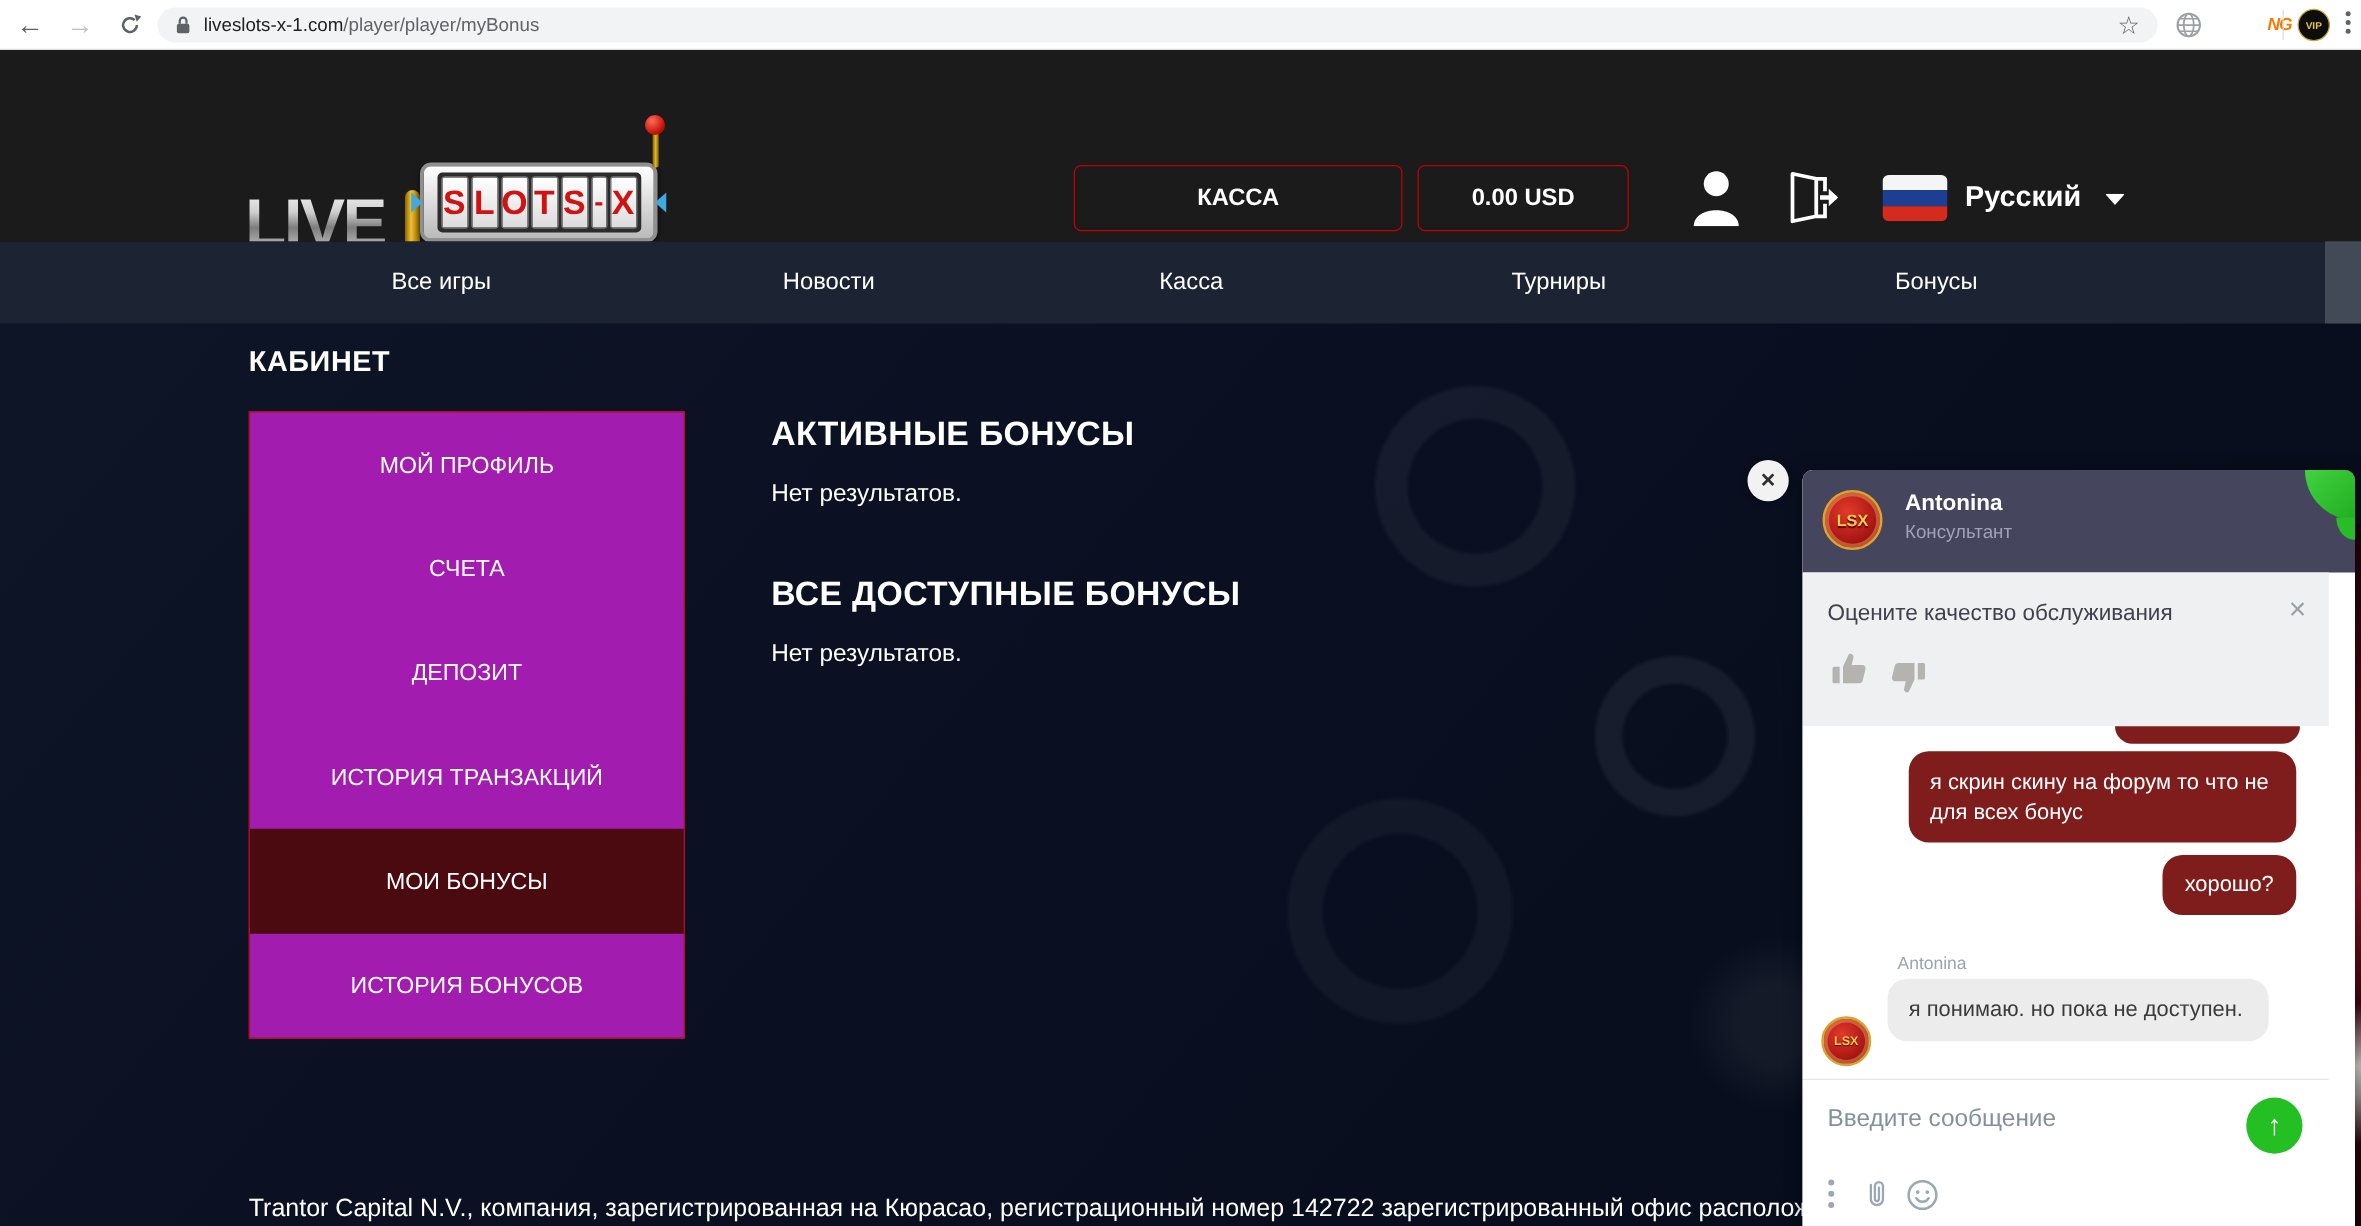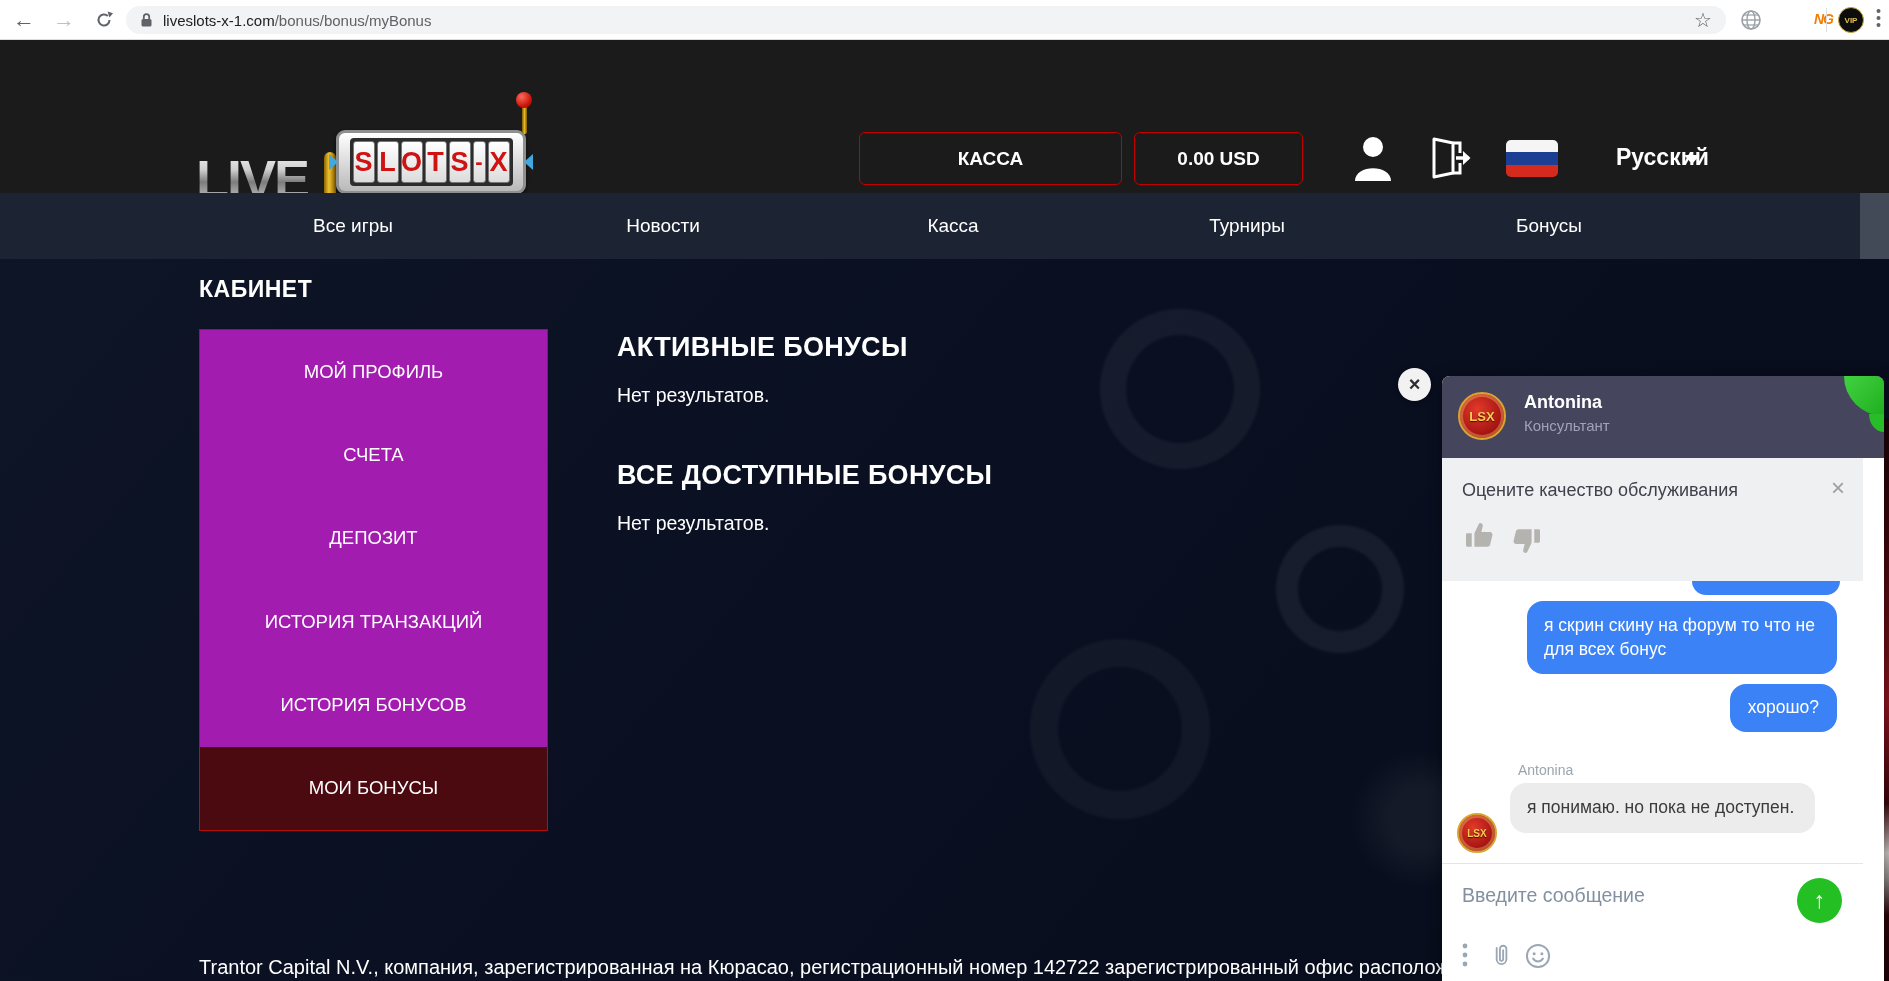--- a/index.html
+++ b/index.html
@@ -69,21 +69,21 @@
              font-size:19px; display:flex; align-items:center; justify-content:center;
              font-family:"Liberation Sans", sans-serif; }
   .btn-cashier { left:859px; width:263px; }
   .btn-balance { left:1134px; width:169px; }
   .hdr-person { position:absolute; left:1352px; top:95px; }
   .hdr-logout { position:absolute; left:1428px; top:95px; }
   .flag { position:absolute; left:1506px; top:100px; width:52px; height:37px; border-radius:5px;
           overflow:hidden; }
   .flag div { height:33.33%; }
   .flag .w { background:#f5f5f5; } .flag .b { background:#1c3f94; } .flag .r { background:#d52b1e; }
-  .lang { position:absolute; left:1572px; top:104px; color:#fff; font-size:23px; font-weight:bold;margin-left:44px; }
+  .lang { position:absolute; left:1572px; top:104px; color:#fff; font-size:23px; font-weight:bold; }
   .caret { position:absolute; left:1684px; top:115px; width:0; height:0;
            border-left:8px solid transparent; border-right:8px solid transparent;
            border-top:9px solid #fff; border-radius:2px; }
 
   
   .site-nav { position:absolute; top:193px; left:0; width:1889px; height:66px; background:#1c2433; }
   .site-nav::after { content:""; position:absolute; right:0; top:0; width:29px; height:66px;
                      background:rgba(130,136,148,.38); }
   .nav-item { position:absolute; top:22px; transform:translateX(-50%); color:#fff; font-size:19px;
               white-space:nowrap; cursor:pointer; }
@@ -137,21 +137,21 @@
 
   .rating { position:absolute; left:0; top:82px; width:421px; height:123px; background:#eef0f1; }
   .rating-text { position:absolute; left:20px; top:22px; color:#3f414d; font-size:18px; }
   .rating-close { position:absolute; right:18px; top:16px; color:#9aa0a6; font-size:24px; cursor:pointer; }
   .thumb { position:absolute; top:62px; cursor:pointer; }
   .thumb-up { left:22px; }
   .thumb-down { left:68px; transform:rotate(180deg); }
 
   .messages { position:absolute; left:0; top:205px; width:421px; height:282px; background:#fff; }
   .bubble { position:absolute; border-radius:16px; font-size:17.5px; line-height:1.35; }
-  .bubble.green { background:#3b82f6; color:#fff; }
+  .bubble.green { background:#7f1d1d; color:#fff; }
   .bubble.gray { background:#ececec; color:#3b3b3b; }
   .b-part { right:23px; top:0; width:148px; height:14px; border-radius:0 0 16px 16px; }
   .b-1 { right:26px; top:20px; width:310px; padding:13px 17px; }
   .b-2 { right:26px; top:103px; padding:12px 18px; }
   .agent-label { position:absolute; left:76px; top:181px; color:#9aa5ad; font-size:14px; }
   .b-3 { left:68px; top:202px; width:305px; padding:13px 17px; }
   .avatar-sm { position:absolute; left:15px; top:232px; width:40px; height:40px; font-size:10px; }
 
   .chat-divider { position:absolute; left:0; top:487px; width:421px; height:1px; background:#e3e6e8; }
   .chat-input-wrap { position:absolute; left:0; top:488px; width:421px; height:125px; background:#fff; }
@@ -179,21 +179,21 @@
           <polygon points="13.6,1.6 19,3.2 15.4,7.4" fill="#5f6368"></polygon>
         </svg>
     </div>
     <div class="omnibox">
       <span class="lock">
         <svg width="13" height="16" viewBox="0 0 13 16">
             <rect x="1.5" y="7" width="10" height="7.5" rx="1.5" fill="#5f6368"></rect>
             <path d="M3.8 7V4.8a2.7 2.7 0 0 1 5.4 0V7" fill="none" stroke="#5f6368" stroke-width="1.8"></path>
           </svg>
       </span>
-      <span class="url"><span class="domain">liveslots-x-1.com</span><span class="path">/bonus/bonus/myBonus</span></span>
+      <span class="url"><span class="domain">liveslots-x-1.com</span><span class="path">/player/player/myBonus</span></span>
     </div>
     <div class="ic-star">☆</div>
     <div class="ic-globe">
       <svg width="22" height="22" viewBox="0 0 22 22">
           <circle cx="11" cy="11" r="9" fill="none" stroke="#9aa0a6" stroke-width="1.6"></circle>
           <ellipse cx="11" cy="11" rx="4" ry="9" fill="none" stroke="#9aa0a6" stroke-width="1.4"></ellipse>
           <line x1="2" y1="11" x2="20" y2="11" stroke="#9aa0a6" stroke-width="1.4"></line>
           <line x1="3.5" y1="6" x2="18.5" y2="6" stroke="#9aa0a6" stroke-width="1.2"></line>
           <line x1="3.5" y1="16" x2="18.5" y2="16" stroke="#9aa0a6" stroke-width="1.2"></line>
         </svg>
@@ -270,22 +270,22 @@
     <div class="bg-red-edge"></div>
   </div>
 
   <div class="cabinet-title">КАБИНЕТ</div>
 
   <div class="side-menu">
     <div class="side-item">МОЙ ПРОФИЛЬ</div>
     <div class="side-item">СЧЕТА</div>
     <div class="side-item">ДЕПОЗИТ</div>
     <div class="side-item">ИСТОРИЯ ТРАНЗАКЦИЙ</div>
+    <div class="side-item active">МОИ БОНУСЫ</div>
     <div class="side-item">ИСТОРИЯ БОНУСОВ</div>
-    <div class="side-item active">МОИ БОНУСЫ</div>
   </div>
 
   <div class="sec-title t1">АКТИВНЫЕ БОНУСЫ</div>
   <div class="sec-empty e1">Нет результатов.</div>
   <div class="sec-title t2">ВСЕ ДОСТУПНЫЕ БОНУСЫ</div>
   <div class="sec-empty e2">Нет результатов.</div>
 
   <div class="footer-legal">Trantor Capital N.V., компания, зарегистрированная на Кюрасао, регистрационный номер 142722 зарегистрированный офис расположен</div>
 
   <div class="chat-close">×</div>

